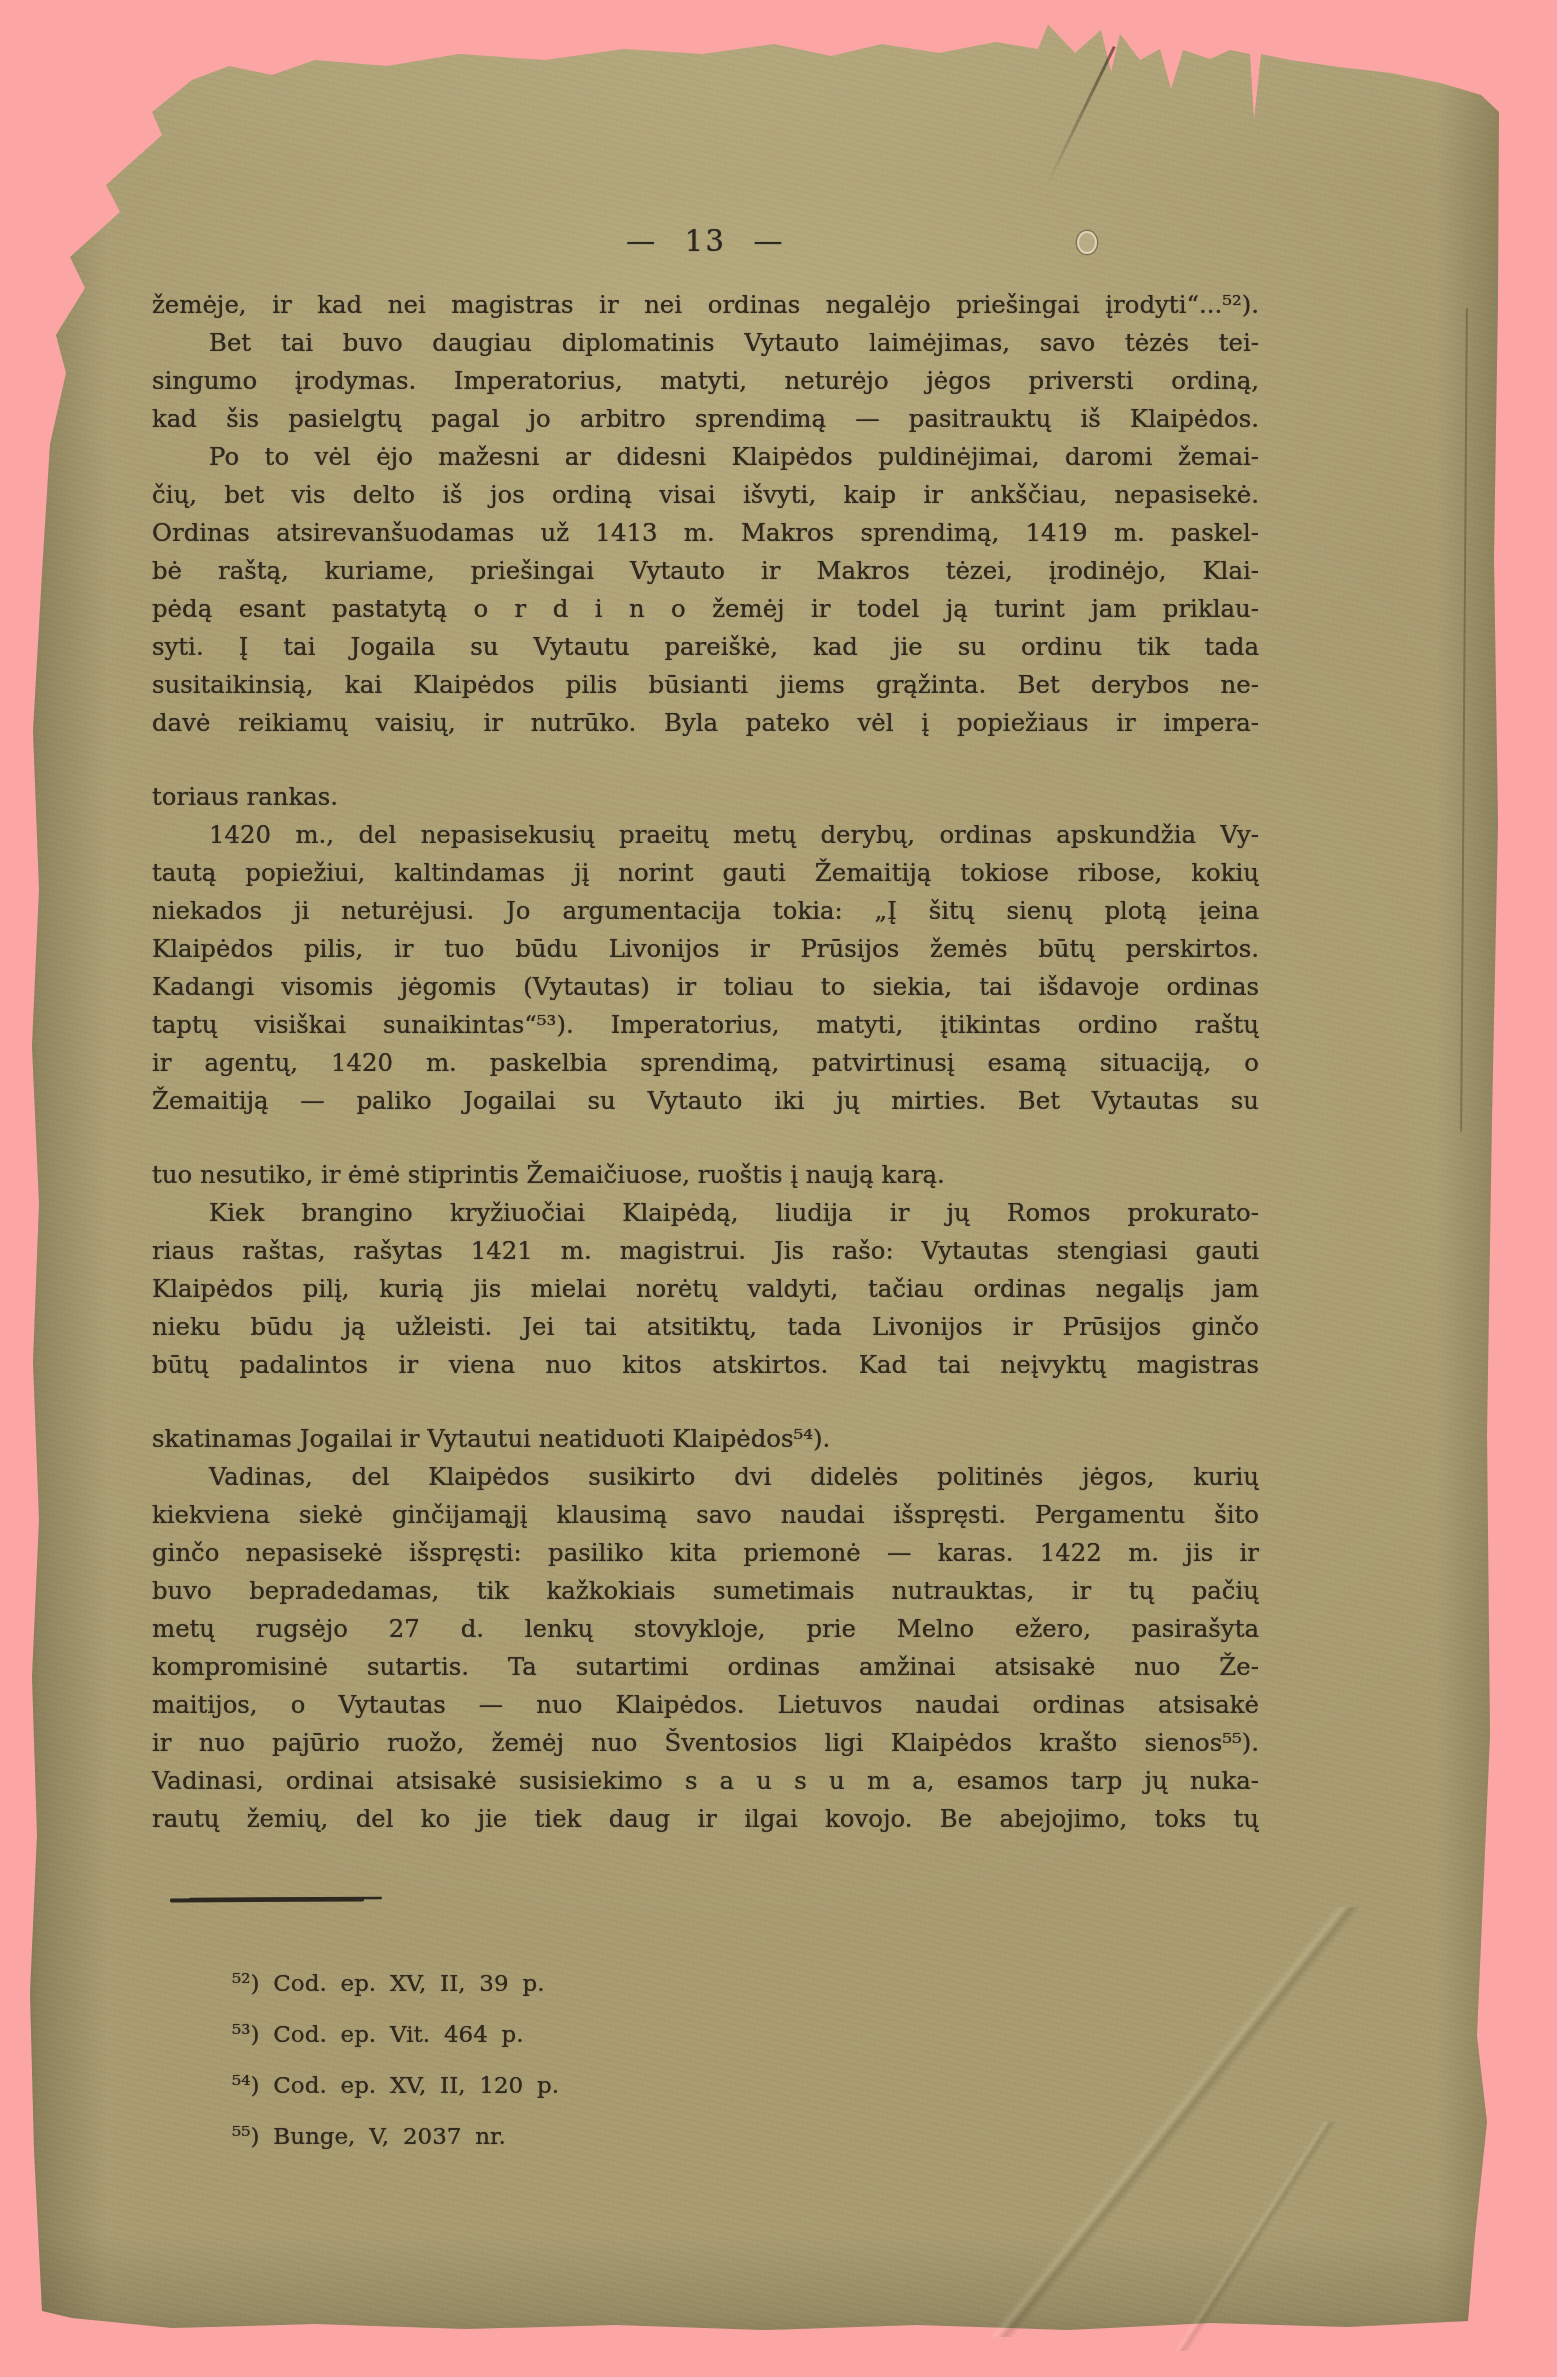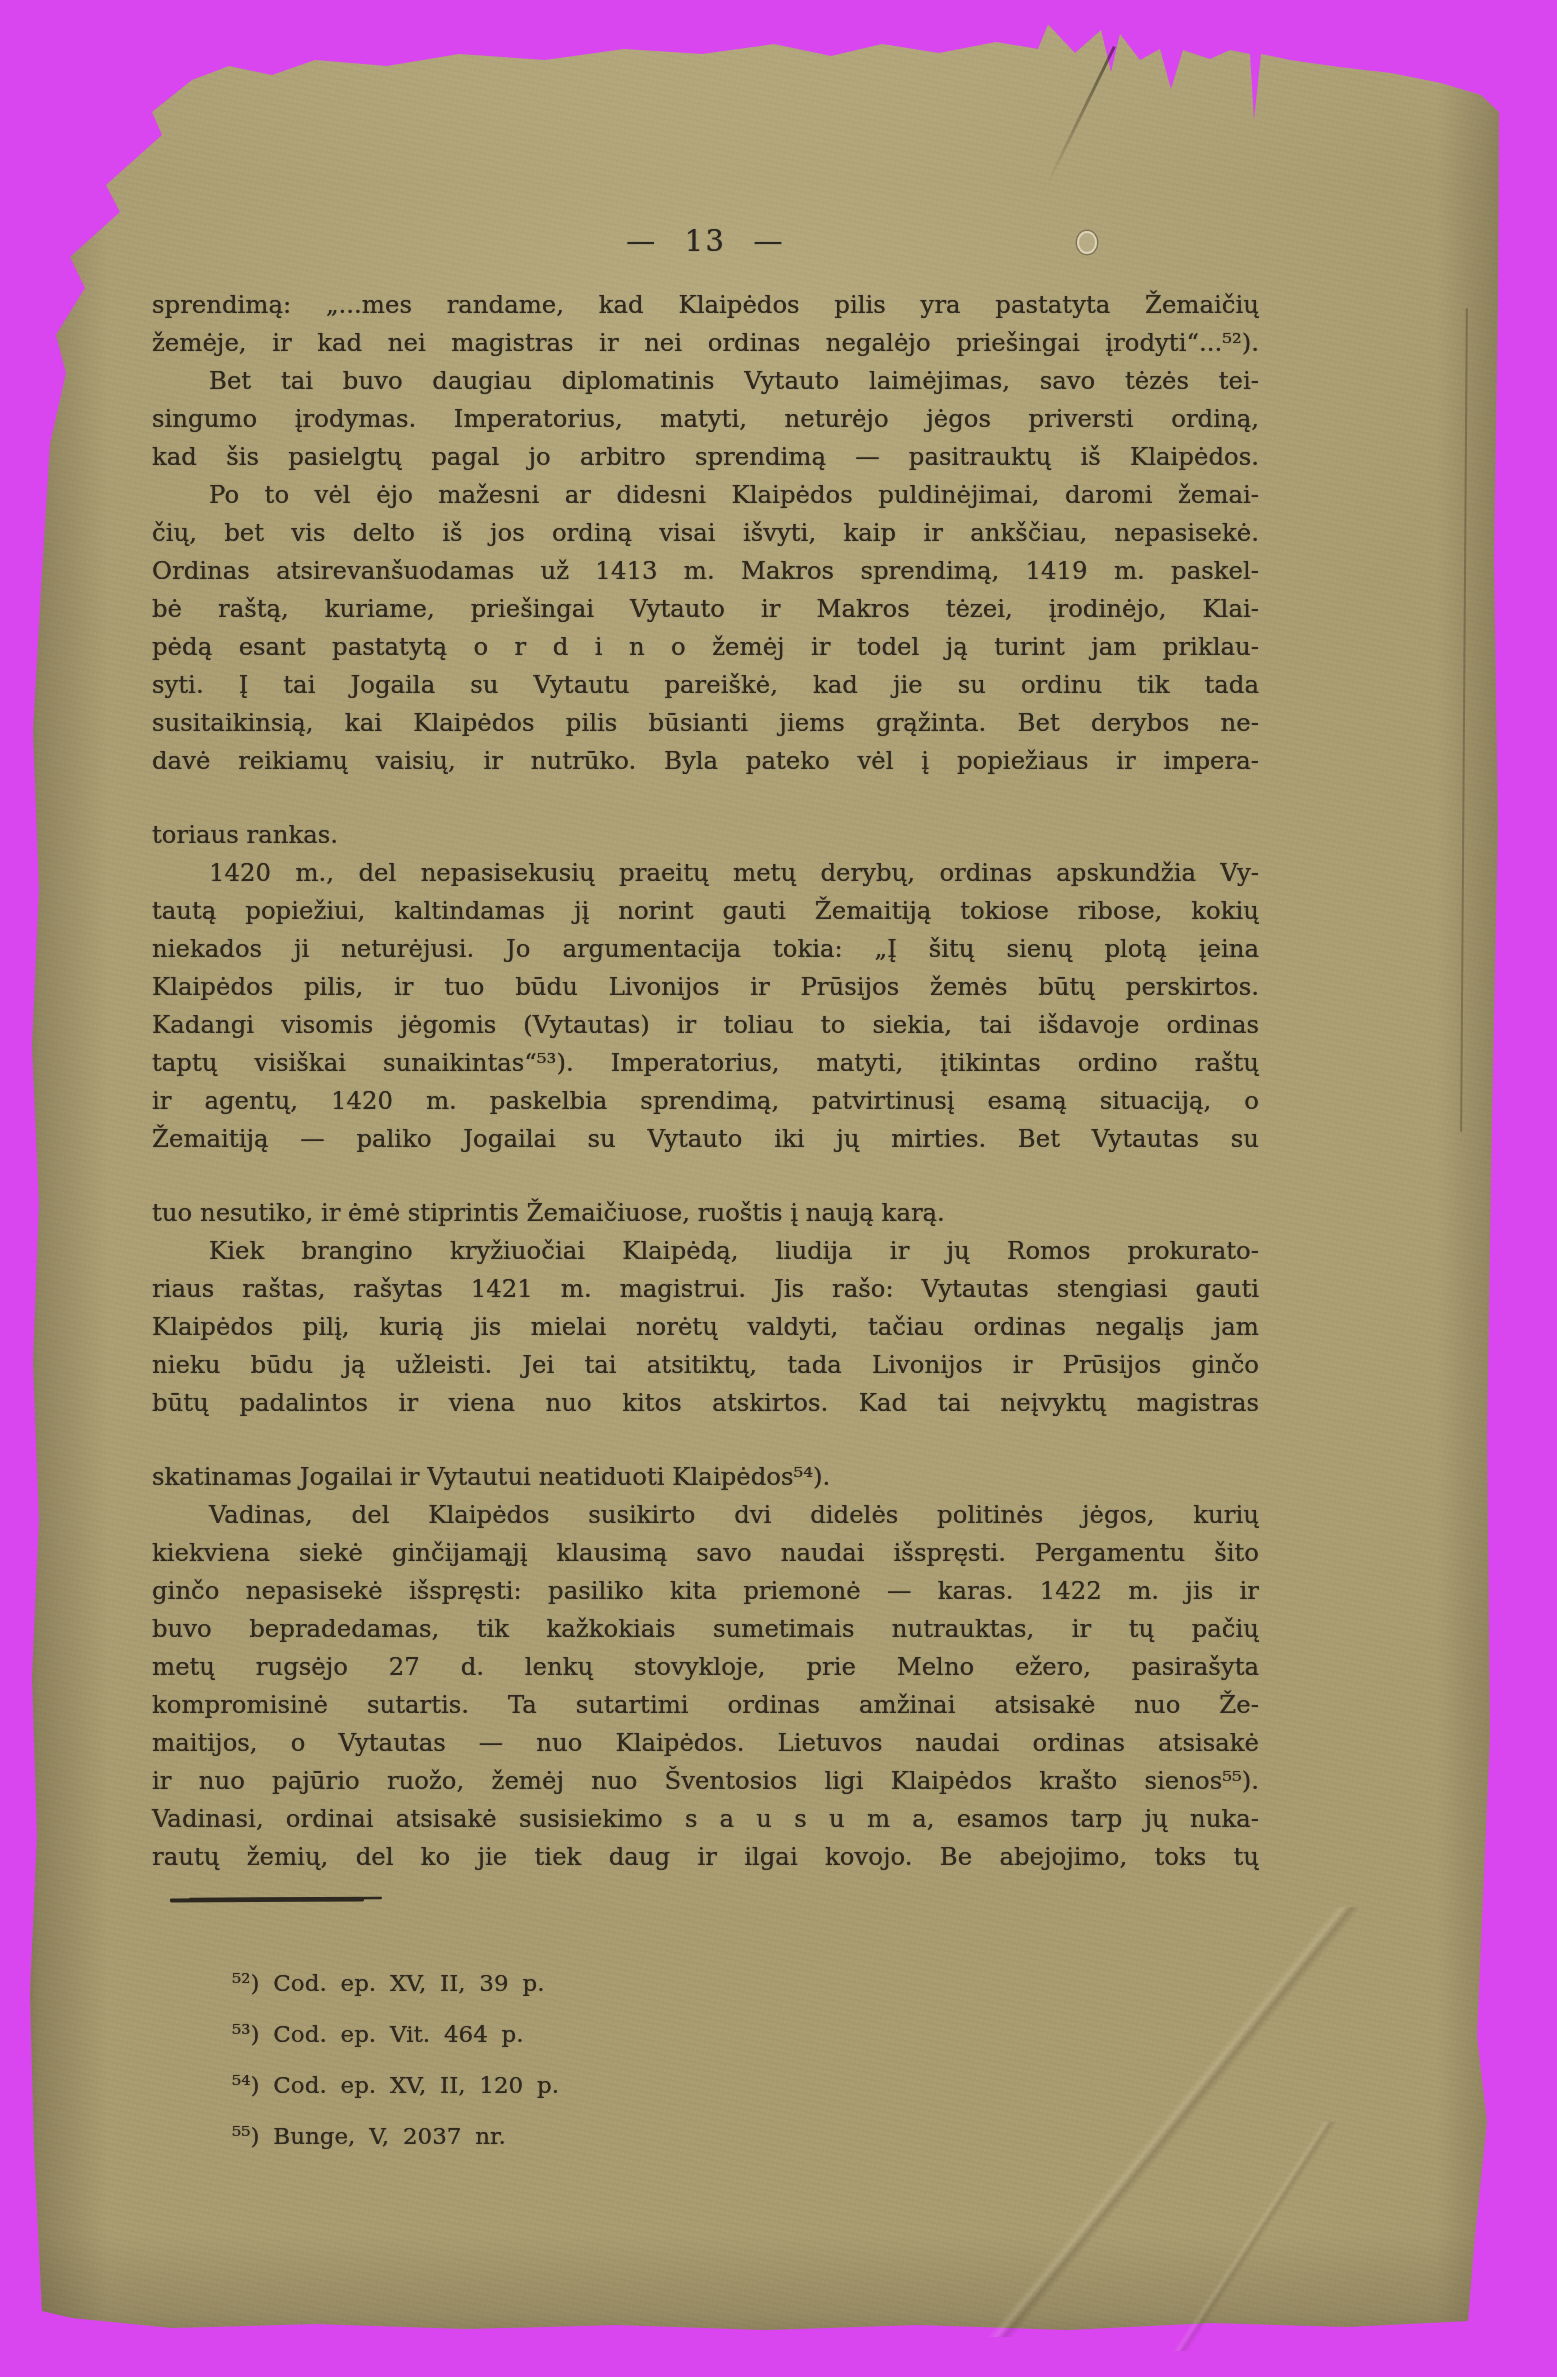--- a/index.html
+++ b/index.html
@@ -1,16 +1,16 @@
 <!DOCTYPE html>
 <html style="font-size:11.5px"><head>
 <meta charset="utf-8">
 <style>
   html,body{margin:0;padding:0;background:#0b0907;}
-  .scene{position:relative;width:1558px;height:2377px;background:#d946ef;overflow:hidden;
+  .scene{position:relative;width:1558px;height:2377px;background:#fca5a5;overflow:hidden;
          font-family:"DejaVu Serif","Liberation Serif",serif;}
   
   .paper{position:absolute;inset:0;
     background:
       radial-gradient(1075px 681px at 46% 14%, rgba(255,244,200,0.16), transparent 72%),
       radial-gradient(1362px 1075px at 44% 48%, rgba(255,242,198,0.10), transparent 75%),
       linear-gradient(90deg, rgba(38,30,14,0.48) 0px, rgba(38,30,14,0.20) 39px, rgba(38,30,14,0.0) 108px),
       linear-gradient(270deg, rgba(36,28,13,0.52) 0px, rgba(36,28,13,0.26) 43px, rgba(36,28,13,0.0) 122px),
       linear-gradient(0deg, rgba(30,24,12,0.38) 0px, rgba(30,24,12,0.12) 65px, transparent 143px),
       linear-gradient(180deg, rgba(255,246,205,0.08) 0px, transparent 186px),
@@ -66,21 +66,20 @@
   <div class="crease-tr"></div>
   <div class="crease-br1"></div>
   <div class="crease-br2"></div>
   <div class="edge-line-right"></div>
   <div class="speck-ring"></div>
 
   <div class="page-num">— 13 —</div>
 
   <div class="text-block">
     <div>
-        <div class="line">sprendimą: „...mes randame, kad Klaipėdos pilis yra pastatyta Žemaičių</div>
         <div class="line">žemėje, ir kad nei magistras ir nei ordinas negalėjo priešingai įrodyti“...⁵²).</div>
         <div class="line indent">Bet tai buvo daugiau diplomatinis Vytauto laimėjimas, savo tėzės tei-</div>
         <div class="line">singumo įrodymas. Imperatorius, matyti, neturėjo jėgos priversti ordiną,</div>
         <div class="line">kad šis pasielgtų pagal jo arbitro sprendimą — pasitrauktų iš Klaipėdos.</div>
         <div class="line indent">Po to vėl ėjo mažesni ar didesni Klaipėdos puldinėjimai, daromi žemai-</div>
         <div class="line">čių, bet vis delto iš jos ordiną visai išvyti, kaip ir ankščiau, nepasisekė.</div>
         <div class="line">Ordinas atsirevanšuodamas už 1413 m. Makros sprendimą, 1419 m. paskel-</div>
         <div class="line">bė raštą, kuriame, priešingai Vytauto ir Makros tėzei, įrodinėjo, Klai-</div>
         <div class="line">pėdą esant pastatytą o r d i n o žemėj ir todel ją turint jam priklau-</div>
         <div class="line">syti. Į tai Jogaila su Vytautu pareiškė, kad jie su ordinu tik tada</div>

